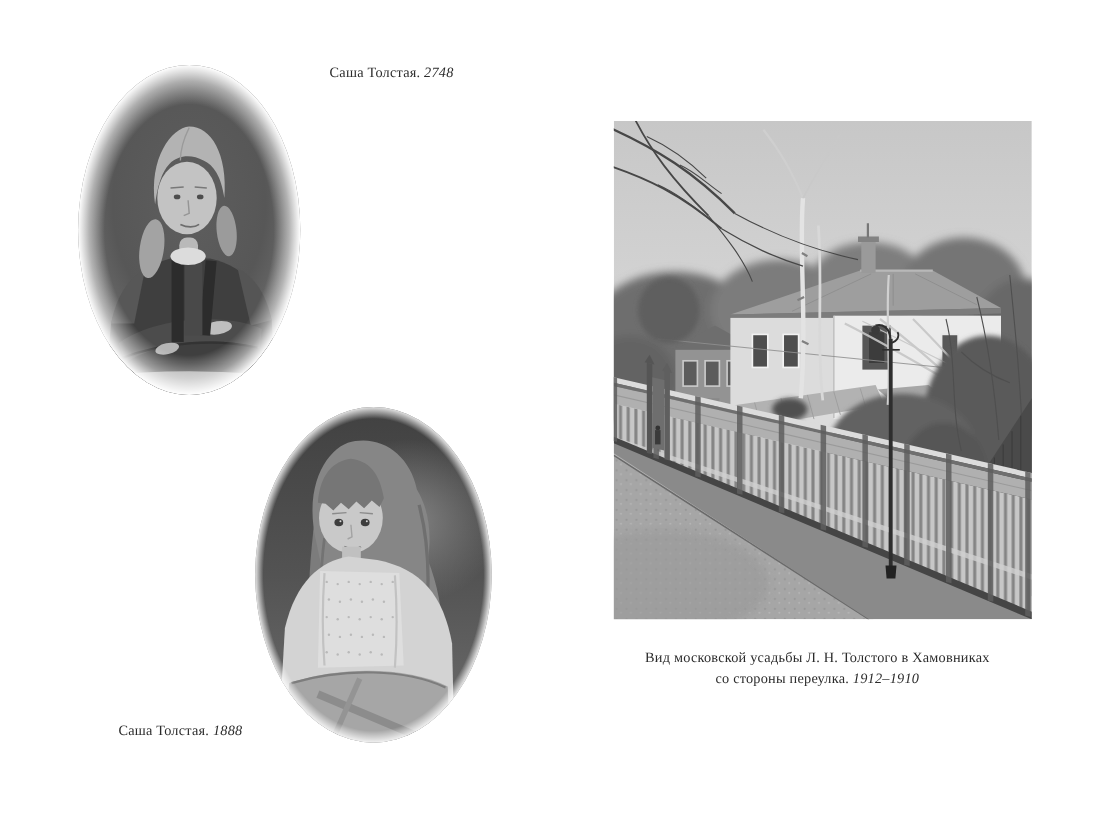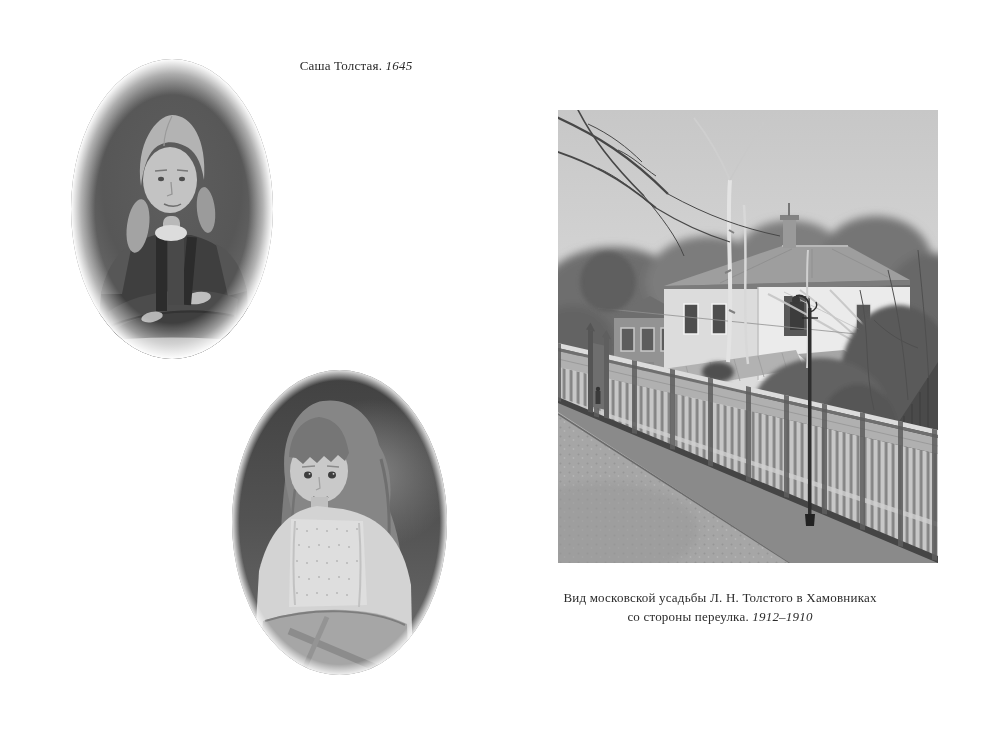--- a/index.html
+++ b/index.html
@@ -15,35 +15,35 @@
     position:absolute;
     font-size:13px;
     line-height:19px;
     color:#2b2b2b;
     text-align:center;
     letter-spacing:0.2px;
   }
   .cap-year { font-style:italic; }
   .caption-masha  { left:256px; top:56px;  width:200px; }
   .caption-sasha  { left:64px;  top:654px; width:200px; }
-  .caption-estate { left:520px; top:588px; width:400px; }
+  .caption-estate { left:543px; top:588px; width:400px; }
   .photo { position:absolute; }
   .photo svg { display:block; width:100%; height:100%; }
   .photo-masha  { left:70px;  top:58px;  width:204px; height:302px; }
   .photo-sasha  { left:231px; top:369px; width:217px; height:307px; }
   .photo-estate { left:558px; top:110px; width:380px; height:453px; }
 </style>
 </head>
 <body>
 
 <div class="page">
 
   <p class="caption caption-masha">
     <span>Саша Толстая.</span>
-    <span class="cap-year">1645</span>
+    <span class="cap-year">2748</span>
   </p>
 
   <div class="photo photo-masha">
     <svg viewBox="0 0 204 302" xmlns="http://www.w3.org/2000/svg">
       <defs>
         <radialGradient id="m-bg" cx="50%" cy="42%" r="62%">
           <stop offset="0%" stop-color="#5e5e5e"></stop>
           <stop offset="55%" stop-color="#575757"></stop>
           <stop offset="82%" stop-color="#6d6d6d"></stop>
           <stop offset="100%" stop-color="#8f8f8f"></stop>
@@ -184,20 +184,24 @@
 
         <path d="M26 307 L32 252 C80 236 140 237 176 255 L178 307 Z" fill="#a6a6a6"></path>
         <path d="M34 252 C82 238 138 239 174 256" stroke="#7d7d7d" stroke-width="2" fill="none"></path>
         <path d="M58 262 L148 300" stroke="#8c8c8c" stroke-width="7" fill="none"></path>
         <path d="M96 248 L70 307" stroke="#949494" stroke-width="5" fill="none"></path>
       </g>
       <ellipse cx="108.5" cy="153.5" rx="107.5" ry="152.5" fill="url(#s-fade)"></ellipse>
     </svg>
   </div>
 
+  <p class="caption caption-sasha">
+    <span>Саша Толстая.</span>
+    <span class="cap-year">1888</span>
+  </p>
 
   <div class="photo photo-estate">
     <svg viewBox="0 0 380 453" xmlns="http://www.w3.org/2000/svg">
       <defs>
         <linearGradient id="e-sky" x1="0" y1="0" x2="0" y2="1">
           <stop offset="0%" stop-color="#c7c7c7"></stop>
           <stop offset="60%" stop-color="#dcdcdc"></stop>
           <stop offset="100%" stop-color="#d5d5d5"></stop>
         </linearGradient>
         <filter id="e-b2" x="-30%" y="-30%" width="160%" height="160%">

